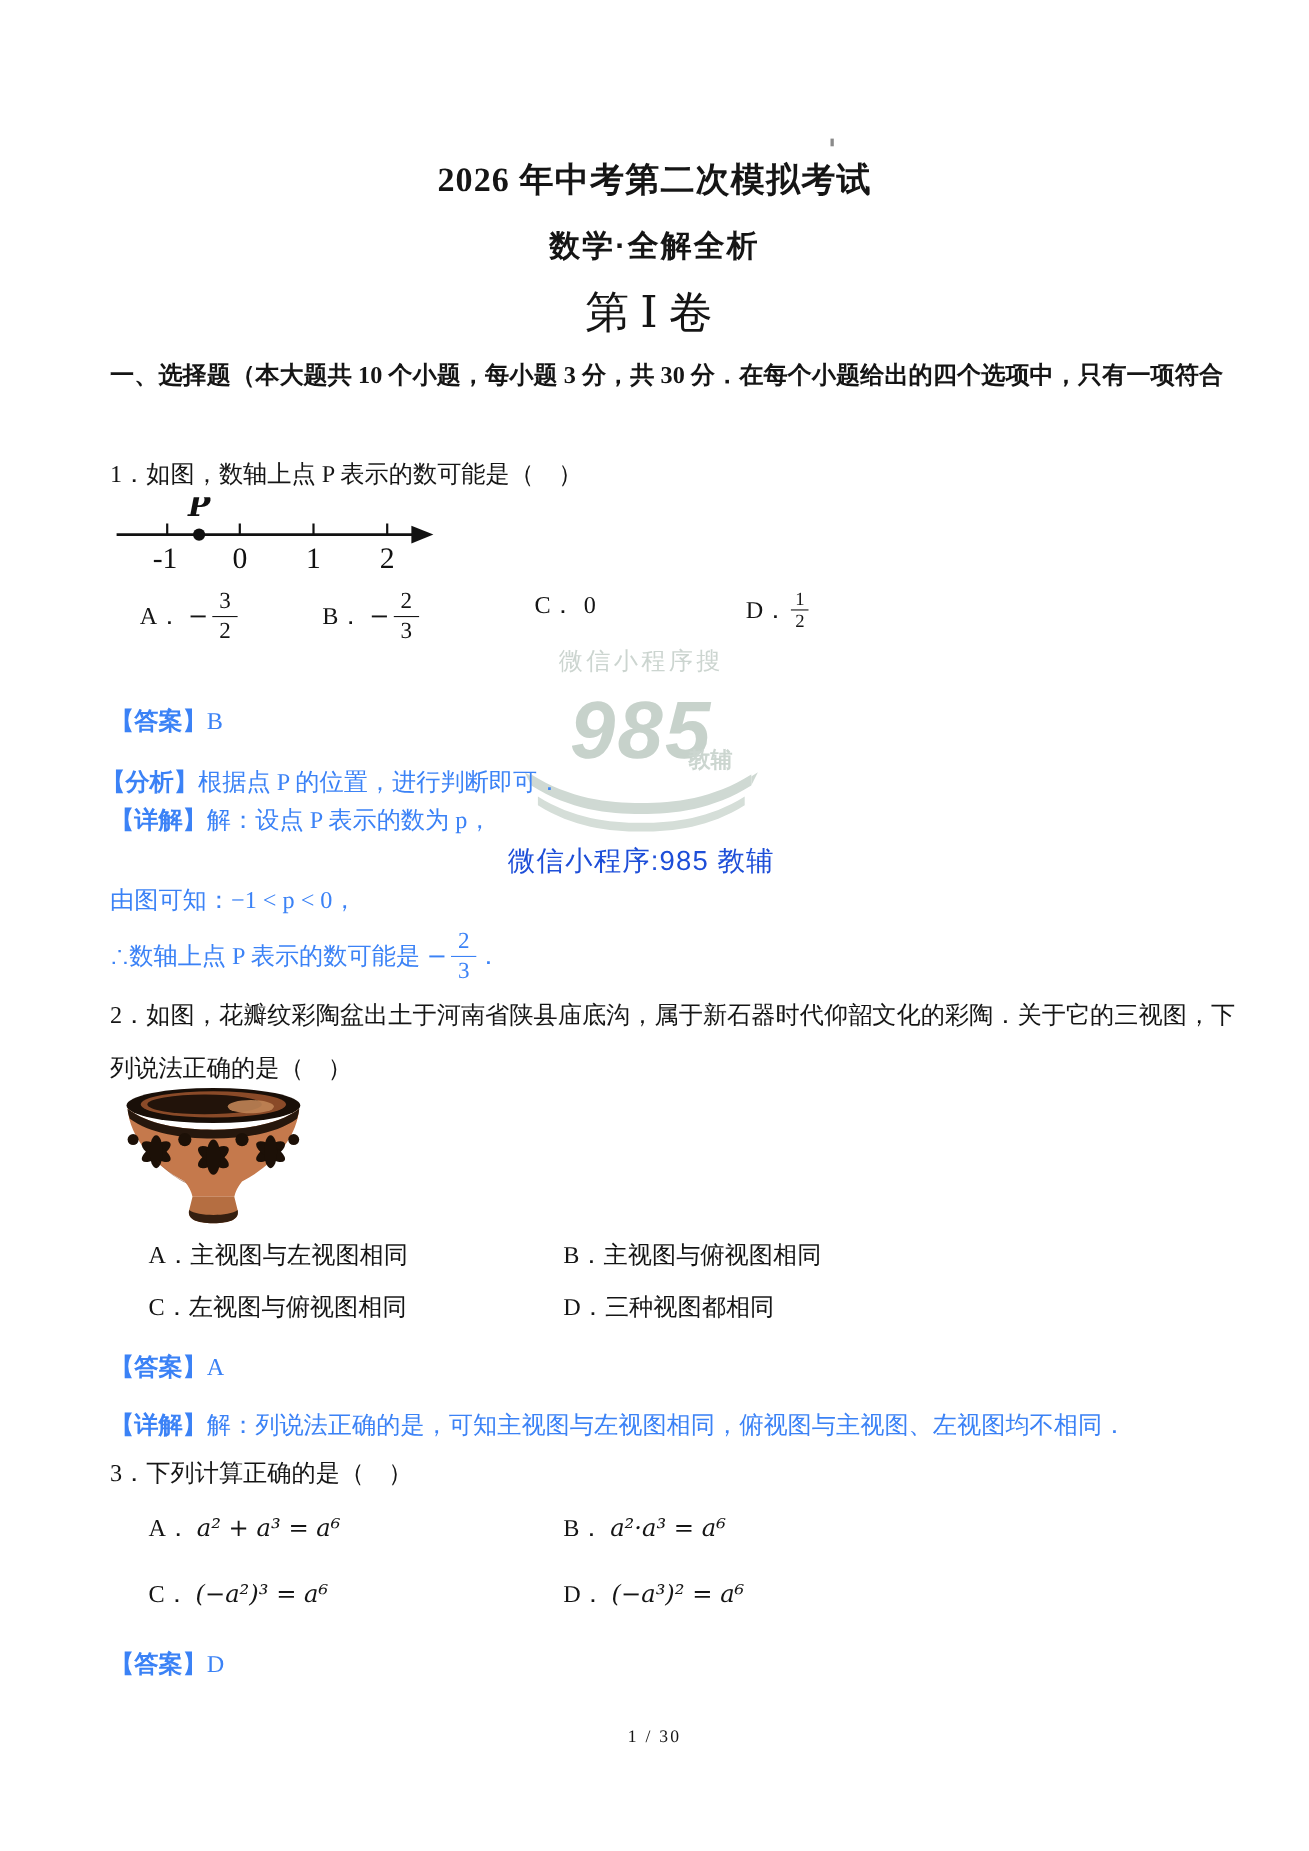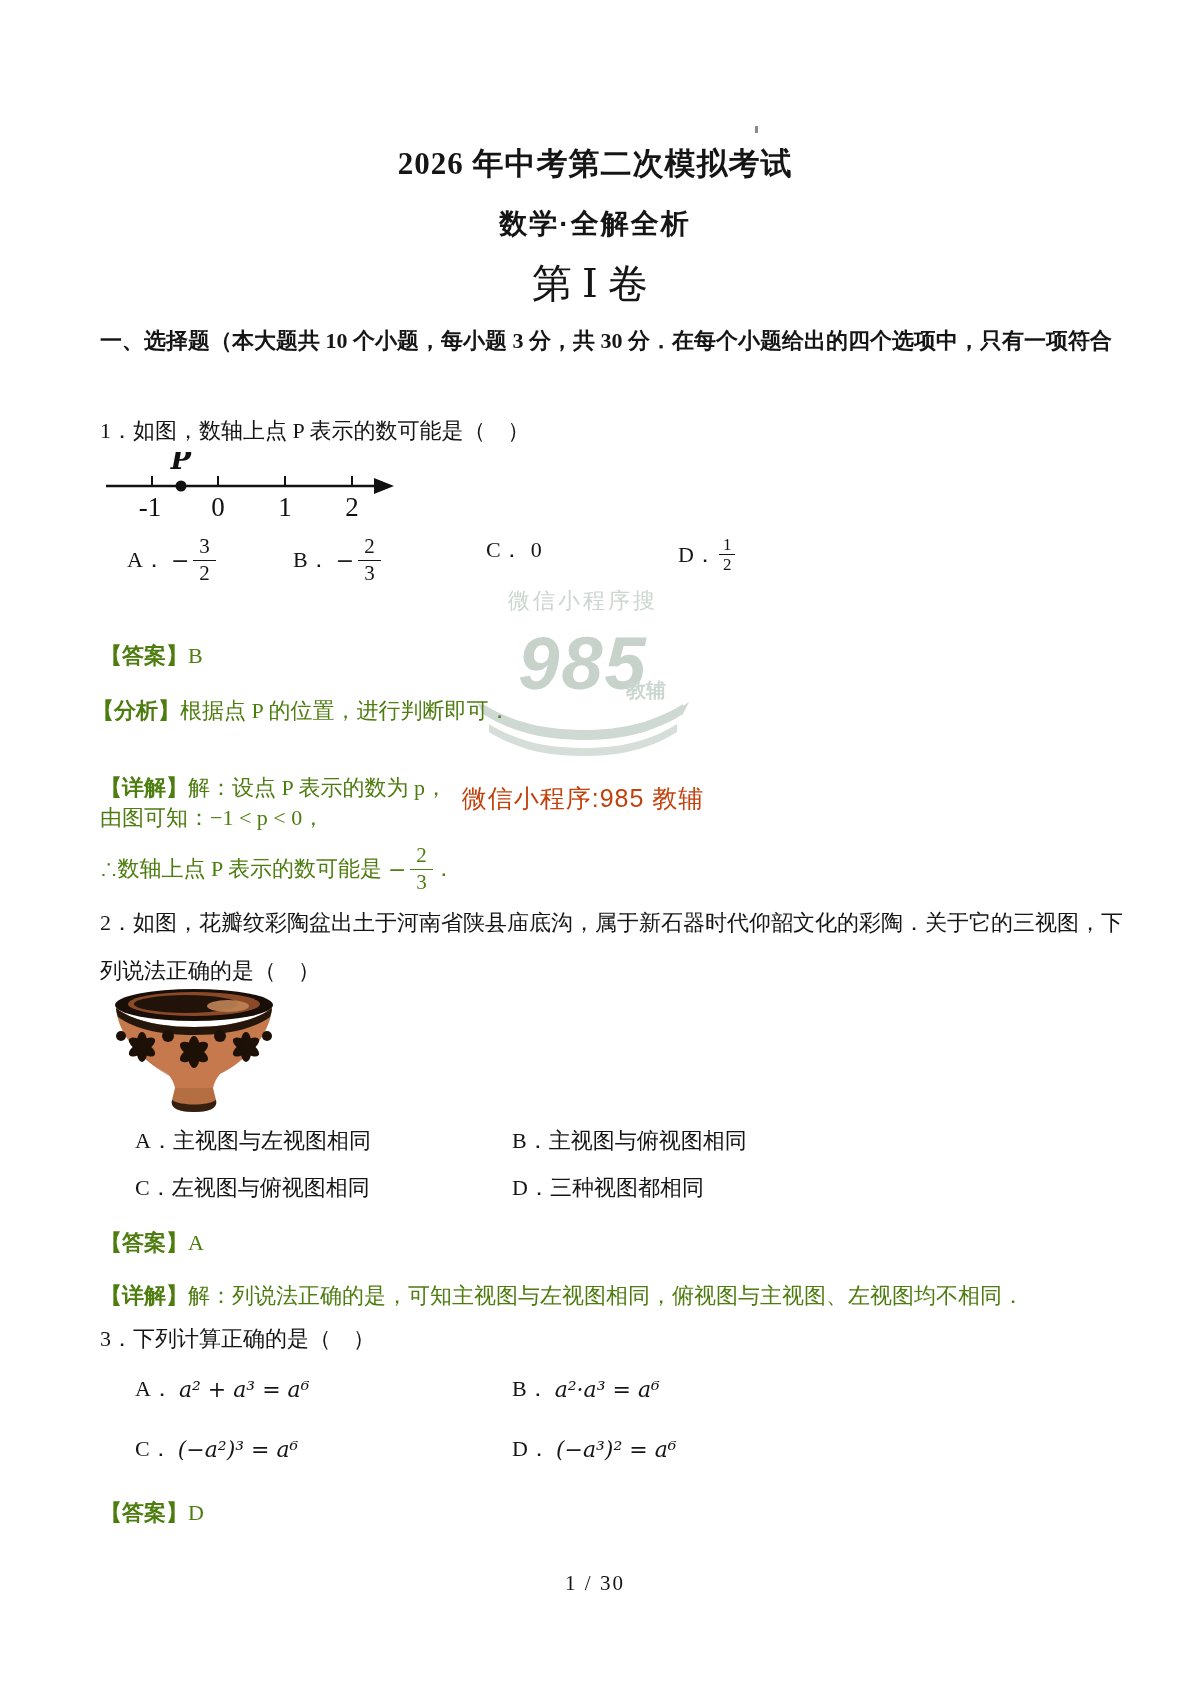--- a/index.html
+++ b/index.html
@@ -5,41 +5,41 @@
   html,body{margin:0;padding:0;background:#fff;}
   .page{position:relative;width:1190px;height:1683px;background:#ffffff;overflow:hidden;
         font-family:"Liberation Serif","DejaVu Serif",serif;color:#151515;}
   .abs{position:absolute;white-space:nowrap;z-index:2;}
   .center{left:0;width:1190px;text-align:center;}
   .title{font-size:31px;font-weight:bold;letter-spacing:1px;}
   .subtitle{font-size:28px;font-weight:bold;letter-spacing:2px;font-family:"Liberation Sans","DejaVu Sans",sans-serif;}
   .volume{font-size:40px;letter-spacing:10px;}
   .bold{font-weight:bold;}
   .body-text{font-size:22px;}
-  .red{color:#4d7c0f;}
+  .red{color:#3b82f6;}
   .tag{font-weight:bold;}
   .opt-row{position:absolute;left:0;width:1190px;height:60px;z-index:2;}
   .opt{position:absolute;top:0;white-space:nowrap;font-size:22px;display:flex;align-items:center;}
   .frac{display:inline-block;text-align:center;line-height:1.12;vertical-align:middle;margin-left:3px;}
   .frac .fn{display:block;padding:0 6px 1px 6px;border-bottom:1.7px solid currentColor;font-size:21px;}
   .frac .fd{display:block;padding:1px 6px 0 6px;font-size:21px;}
   .frac.small .fn,.frac.small .fd{font-size:17px;padding:0 4px;}
   .minus{display:inline-block;margin:0 1px 0 6px;vertical-align:middle;}
   .math{font-family:"DejaVu Serif","Liberation Serif",serif;font-style:italic;}
   .mathvar{font-style:italic;font-family:"DejaVu Serif",serif;}
   .inline-flex{display:flex;align-items:center;}
   .watermark{position:absolute;left:448px;top:586px;width:270px;text-align:center;z-index:1;
              font-family:"Liberation Sans","DejaVu Sans",sans-serif;}
   .wm-line1{font-size:22px;letter-spacing:3px;color:#ccd5d0;}
   .wm-bigwrap{position:relative;height:78px;margin-top:12px;}
   .wm-big{font-size:74px;font-weight:bold;font-style:italic;color:#c7d2cb;line-height:72px;letter-spacing:2px;}
   .wm-small{position:absolute;right:52px;bottom:2px;font-size:20px;font-weight:bold;color:#ccd6d0;}
-  .wm-line2{margin-top:24px;font-size:25px;color:#c2410c;letter-spacing:1px;}
+  .wm-line2{margin-top:8px;font-size:25px;color:#1d4ed8;letter-spacing:1px;}
   .stray{position:absolute;width:3px;height:7px;background:#8a8a8a;z-index:2;}
-  .footer{font-size:21px;letter-spacing:2px;}
+  .footer{font-size:16px;letter-spacing:2px;}
   svg{display:block;}
 </style>
 </head>
 <body>
 
 <div class="page">
 
   <div class="watermark">
     <div class="wm-line1">微信小程序搜</div>
     <div class="wm-bigwrap">
@@ -111,21 +111,21 @@
         </span>
     </div>
   </div>
 
   <div class="abs body-text red" style="left:100px;top:641px;">
     <span class="tag">【答案】</span><span>B</span>
   </div>
   <div class="abs body-text red" style="left:92px;top:696px;">
     <span class="tag">【分析】</span><span>根据点 P 的位置，进行判断即可．</span>
   </div>
-  <div class="abs body-text red" style="left:100px;top:773px;">
+  <div class="abs body-text red" style="left:100px;top:731px;">
     <span class="tag">【详解】</span><span>解：设点 P 表示的数为 p，</span>
   </div>
   <div class="abs body-text red" style="left:100px;top:803px;">由图可知：−1 &lt; p &lt; 0，</div>
   <div class="abs body-text red inline-flex" style="left:100px;top:840px;height:58px;">
     <span>∴数轴上点 P 表示的数可能是</span>
     <span class="minus mathvar">−</span>
     <span class="frac">
         <span class="fn">2</span>
         <span class="fd">3</span>
       </span>

